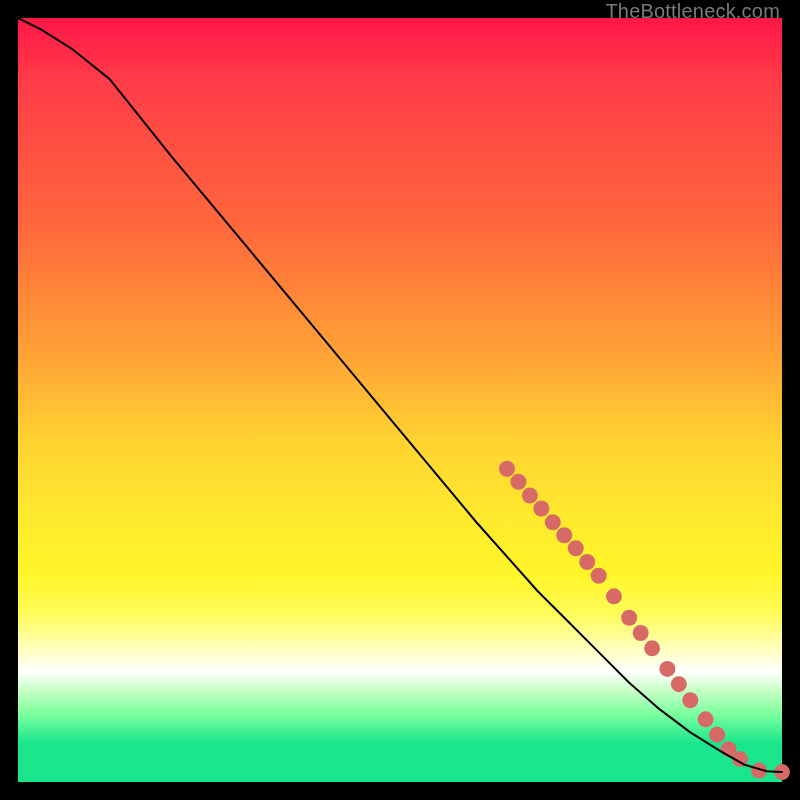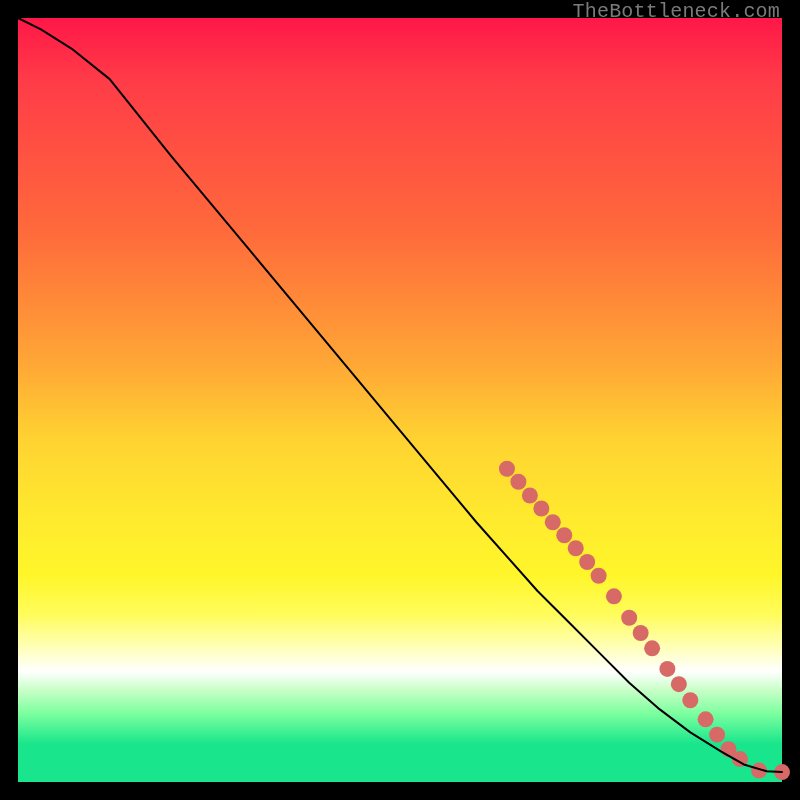--- a/index.html
+++ b/index.html
@@ -9,21 +9,20 @@
     height: 800px;
     background: #000;
     overflow: hidden;
     font-family: Arial, Helvetica, sans-serif;
   }
   .stage {
     position: relative;
     width: 800px;
     height: 648px;
     background: #000;
-    font-family: Liberation Mono, monospace;
   }
   .plot-area {
     position: absolute;
     left: 18px;
     top: 18px;
     width: 764px;
     height: 764px;
     
     background: linear-gradient(
       to bottom,

